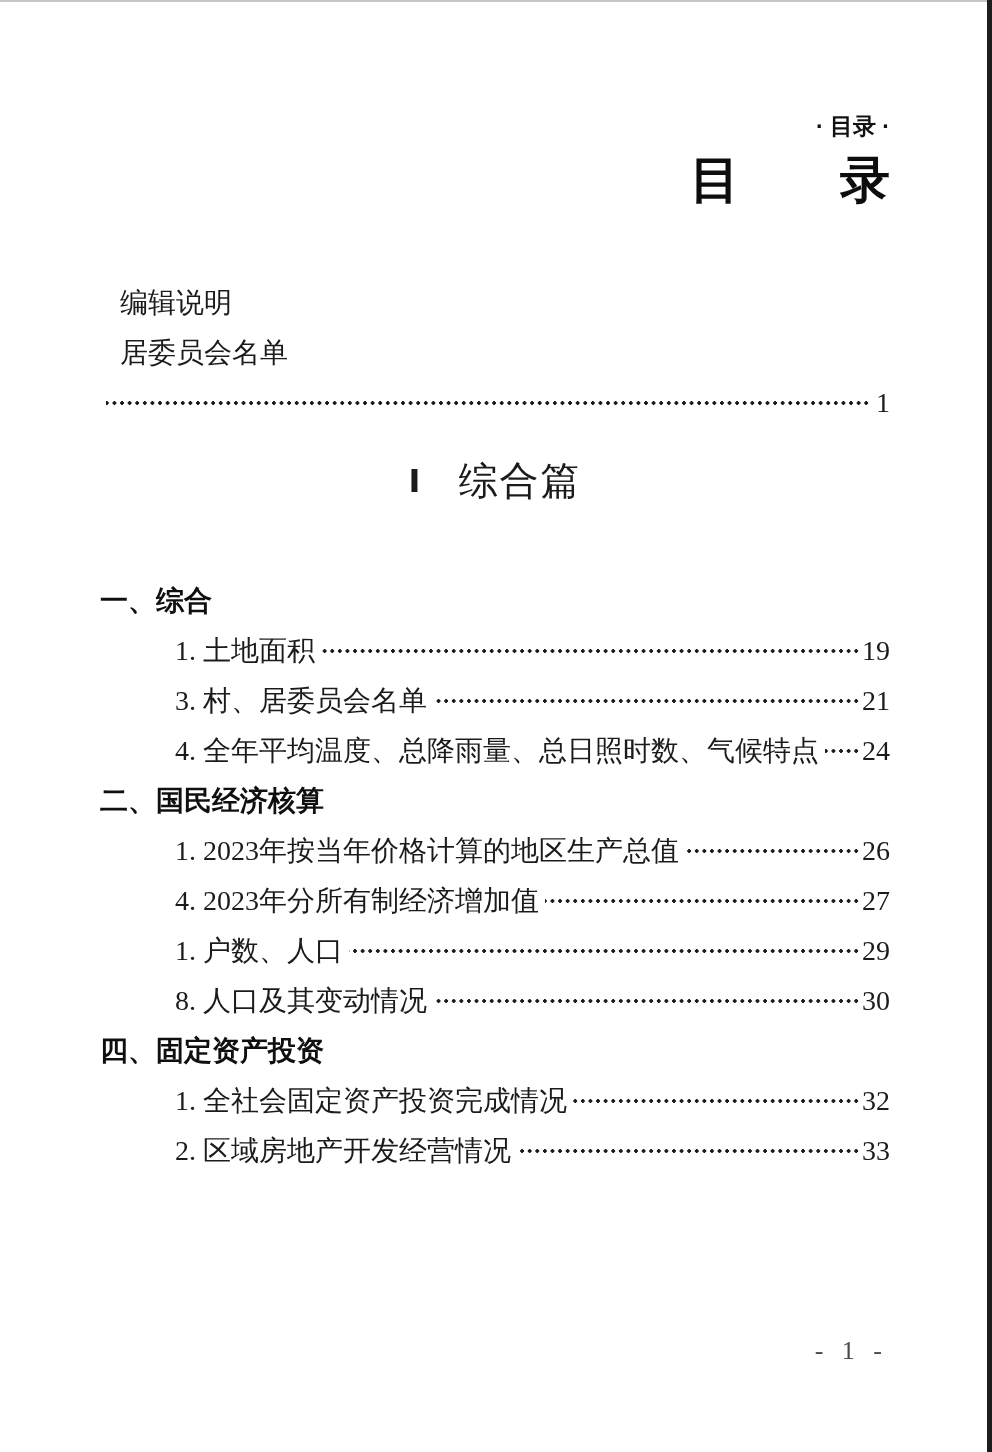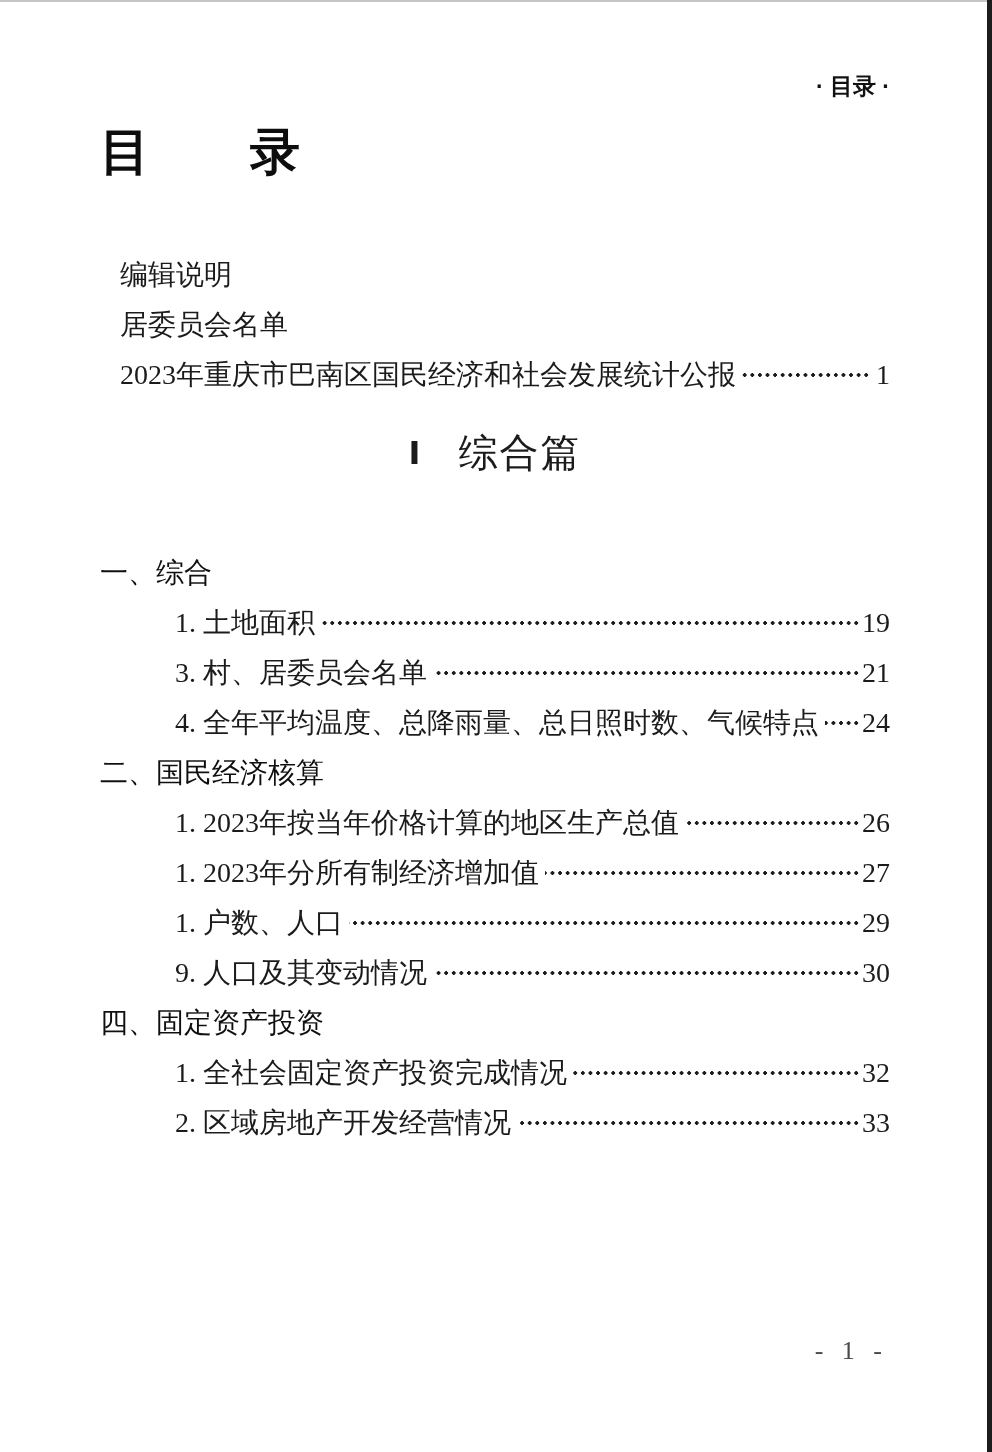--- a/index.html
+++ b/index.html
@@ -15,33 +15,33 @@
     position:absolute;top:0;left:0;width:992px;height:2px;
     background:#c6c6c6;
   }
   .scan-right-edge{
     position:absolute;top:0;right:0;width:5px;height:1452px;
     background:#1d1d1d;
   }
   .page{
     position:absolute;top:0;left:0;width:992px;height:1452px;
     box-sizing:border-box;
-    padding:72px 102px 0 100px;
+    padding:112px 102px 0 100px;
   }
   .running-header{
     text-align:right;
     font-family:"Liberation Sans","DejaVu Sans",sans-serif;
     font-weight:700;
     font-size:23px;
     line-height:28px;
     color:#111;
   }
   .page-title{
-    margin-top:24px;
-    text-align:left;
+    margin-top:12px;
+    text-align:right;
     font-family:"Liberation Sans","DejaVu Sans",sans-serif;
     font-weight:700;
     font-size:50px;
     line-height:56px;
     color:#0d0d0d;
   }
   .front-list{ margin-top:70px; }
   .toc-row{
     display:flex;
     align-items:center;
@@ -81,21 +81,21 @@
   .part-title{
     font-size:39px;
     letter-spacing:2px;
   }
   .sections{ margin-top:72px; }
   .section-heading{
     display:flex;
     align-items:center;
     height:50px;
     font-family:"Liberation Sans","DejaVu Sans",sans-serif;
-    font-weight:400;
+    font-weight:700;
     font-size:28px;
     color:#0f0f0f;
     white-space:nowrap;
   }
   .footer-page{
     position:absolute;
     right:104px;
     bottom:86px;
     font-size:26px;
     color:#4a4a4a;
@@ -113,21 +113,20 @@
   <div class="page-title">目　　录</div>
 
   <div class="front-list">
       <div class="toc-row">
         <span class="toc-label">编辑说明</span>
       </div>
       <div class="toc-row">
         <span class="toc-label">居委员会名单</span>
       </div>
       <div class="toc-row">
-        <span class="toc-label">2023年重庆市巴南区国民经济和社会发展统计公报</span>
         <span class="leader"></span>
         <span class="toc-page">1</span>
       </div>
     </div>
 
   <div class="part-heading">
     <span class="part-numeral">Ⅰ</span>
     <span class="part-title">综合篇</span>
   </div>
 
@@ -148,31 +147,31 @@
         <span class="leader"></span>
         <span class="toc-page">24</span>
       </div>
       <div class="section-heading">二、国民经济核算</div>
       <div class="toc-row item">
         <span class="toc-label">1. 2023年按当年价格计算的地区生产总值</span>
         <span class="leader"></span>
         <span class="toc-page">26</span>
       </div>
       <div class="toc-row item">
-        <span class="toc-label">1. 2023年分所有制经济增加值</span>
+        <span class="toc-label">4. 2023年分所有制经济增加值</span>
         <span class="leader"></span>
         <span class="toc-page">27</span>
       </div>
       <div class="toc-row item">
         <span class="toc-label">1. 户数、人口</span>
         <span class="leader"></span>
         <span class="toc-page">29</span>
       </div>
       <div class="toc-row item">
-        <span class="toc-label">9. 人口及其变动情况</span>
+        <span class="toc-label">8. 人口及其变动情况</span>
         <span class="leader"></span>
         <span class="toc-page">30</span>
       </div>
       <div class="section-heading">四、固定资产投资</div>
       <div class="toc-row item">
         <span class="toc-label">1. 全社会固定资产投资完成情况</span>
         <span class="leader"></span>
         <span class="toc-page">32</span>
       </div>
       <div class="toc-row item">

